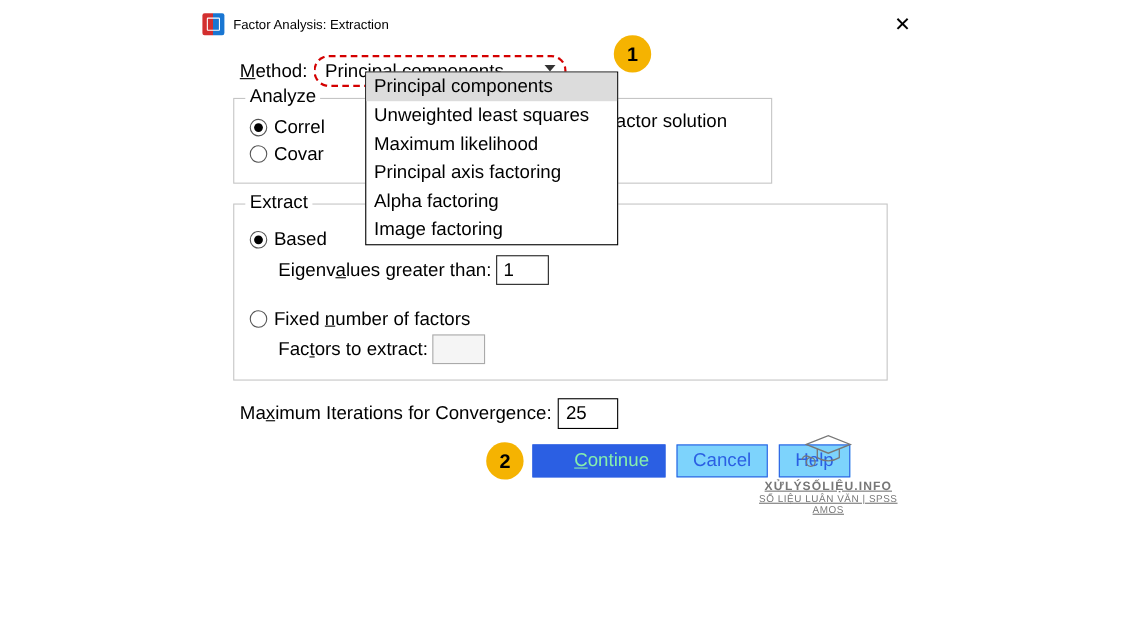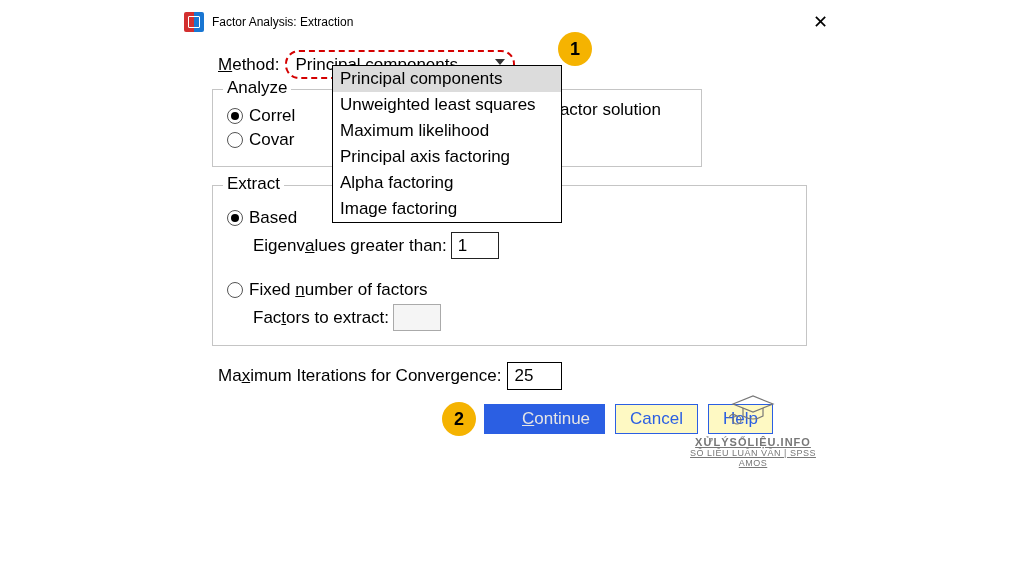--- a/index.html
+++ b/index.html
@@ -135,30 +135,30 @@
   }
   .dropdown .opt.sel { background: #dcdcdc; }
 
   .max-row { margin-top: 16px; margin-left: 34px; display: flex; align-items: center; }
   .max-row input { border:1px solid #000; height:28px; width:55px; padding:0 6px; font-size:17px; margin-left:6px; font-family:inherit;}
 
   .button-row { margin-top: 12px; display:flex; align-items:center; }
   .button-row .spacer { width: 300px; display:flex; justify-content:flex-end; padding-right:8px;}
   .btn {
     border: 1.5px solid #2b5fe3;
-    background: #fef9c3;
+    background: #7dd3fc;
     color: #2b5fe3;
     padding: 4px 14px;
     font-size: 17px;
     margin-right: 10px;
     cursor: pointer;
     font-family: inherit;
   }
   .btn.primary {
-    background: #2b5fe3; color: #e5e5e5; padding-left: 37px;
+    background: #2b5fe3; color: #86efac; padding-left: 37px;
   }
 
   .watermark {
     position: absolute;
     right: -22px; top: 200px;
     width: 150px;
     text-align: center;
     color: #777;
     font-size: 9px;
     letter-spacing: 0.5px;

